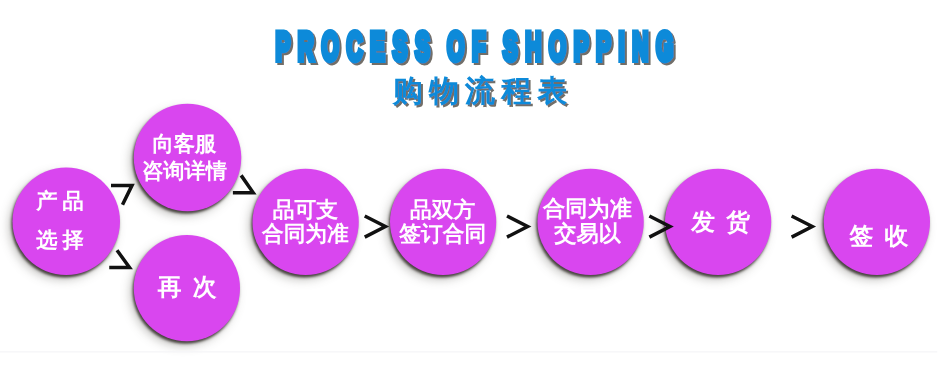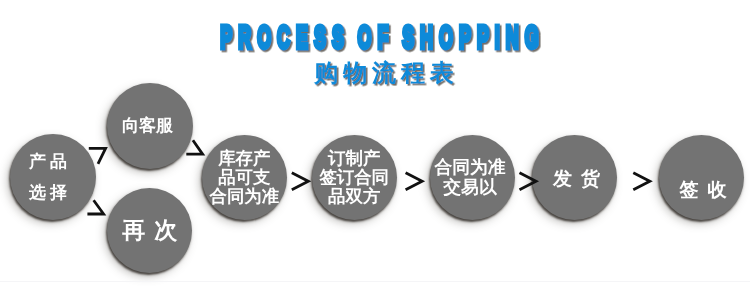--- a/index.html
+++ b/index.html
@@ -8,21 +8,21 @@
        -webkit-font-smoothing:antialiased;}
   #stage{position:relative;width:750px;height:292px;background:#fff;}
 
   
   #title-layer{ position:absolute; left:0; top:0; width:750px; height:100px; }
   #title-layer svg{ display:block; }
 
   
   .node{
     position:absolute; border-radius:50%;
-    background:#737373;
+    background:#d946ef;
     box-shadow:-1px 2px 2.2px rgba(42,36,32,0.82), -3px 4px 8px rgba(92,87,82,0.34);
     display:flex; align-items:center; justify-content:center;
   }
   .node-label{
     color:#ffffff; text-align:center; font-weight:700;
     white-space:nowrap;
   }
   .node-label div{ display:block; }
 </style>
 </head>
@@ -45,39 +45,38 @@
   <div id="nodes-layer">
       <div class="node" style="left: 10px; top: 134px; width: 86px; height: 86px;">
         <div class="node-label" style="font-size: 17px; line-height: 31px; transform: translate(-5px, -0.5px);">
           <div style="letter-spacing: 4px; margin-left: 4px;">产品</div>
           <div style="letter-spacing: 4px; margin-left: 4px;">选择</div>
         </div>
       </div>
       <div class="node" style="left: 106.5px; top: 82.6px; width: 86px; height: 86px;">
         <div class="node-label" style="font-size: 17px; line-height: 21px; transform: translate(-2px, 0px);">
           <div>向客服</div>
+          <div>咨询详情</div>
         </div>
       </div>
       <div class="node" style="left: 107.2px; top: 187.9px; width: 85px; height: 85px;">
-        <div class="node-label" style="font-size: 23px; line-height: 19.5px; transform: translate(0px, 0px);">
+        <div class="node-label" style="font-size: 19px; line-height: 19.5px; transform: translate(0px, 0px);">
           <div style="letter-spacing: 9px; margin-left: 9px;">再次</div>
         </div>
       </div>
       <div class="node" style="left: 201.8px; top: 135.4px; width: 85px; height: 85px;">
         <div class="node-label" style="font-size: 17.4px; line-height: 19px; transform: translate(0px, -0.5px);">
-          <div>库存产</div>
           <div>品可支</div>
           <div>合同为准</div>
         </div>
       </div>
       <div class="node" style="left: 311.7px; top: 135.4px; width: 85px; height: 85px;">
         <div class="node-label" style="font-size: 17.4px; line-height: 19px; transform: translate(0px, -0.5px);">
-          <div>订制产</div>
+          <div>品双方</div>
           <div>签订合同</div>
-          <div>品双方</div>
         </div>
       </div>
       <div class="node" style="left: 429.5px; top: 135px; width: 85px; height: 85px;">
         <div class="node-label" style="font-size: 17.8px; line-height: 19.5px; transform: translate(-2px, -0.5px);">
           <div>合同为准</div>
           <div>交易以</div>
         </div>
       </div>
       <div class="node" style="left: 532px; top: 135px; width: 85px; height: 85px;">
         <div class="node-label" style="font-size: 19px; line-height: 26px; transform: translate(2px, 1px);">

